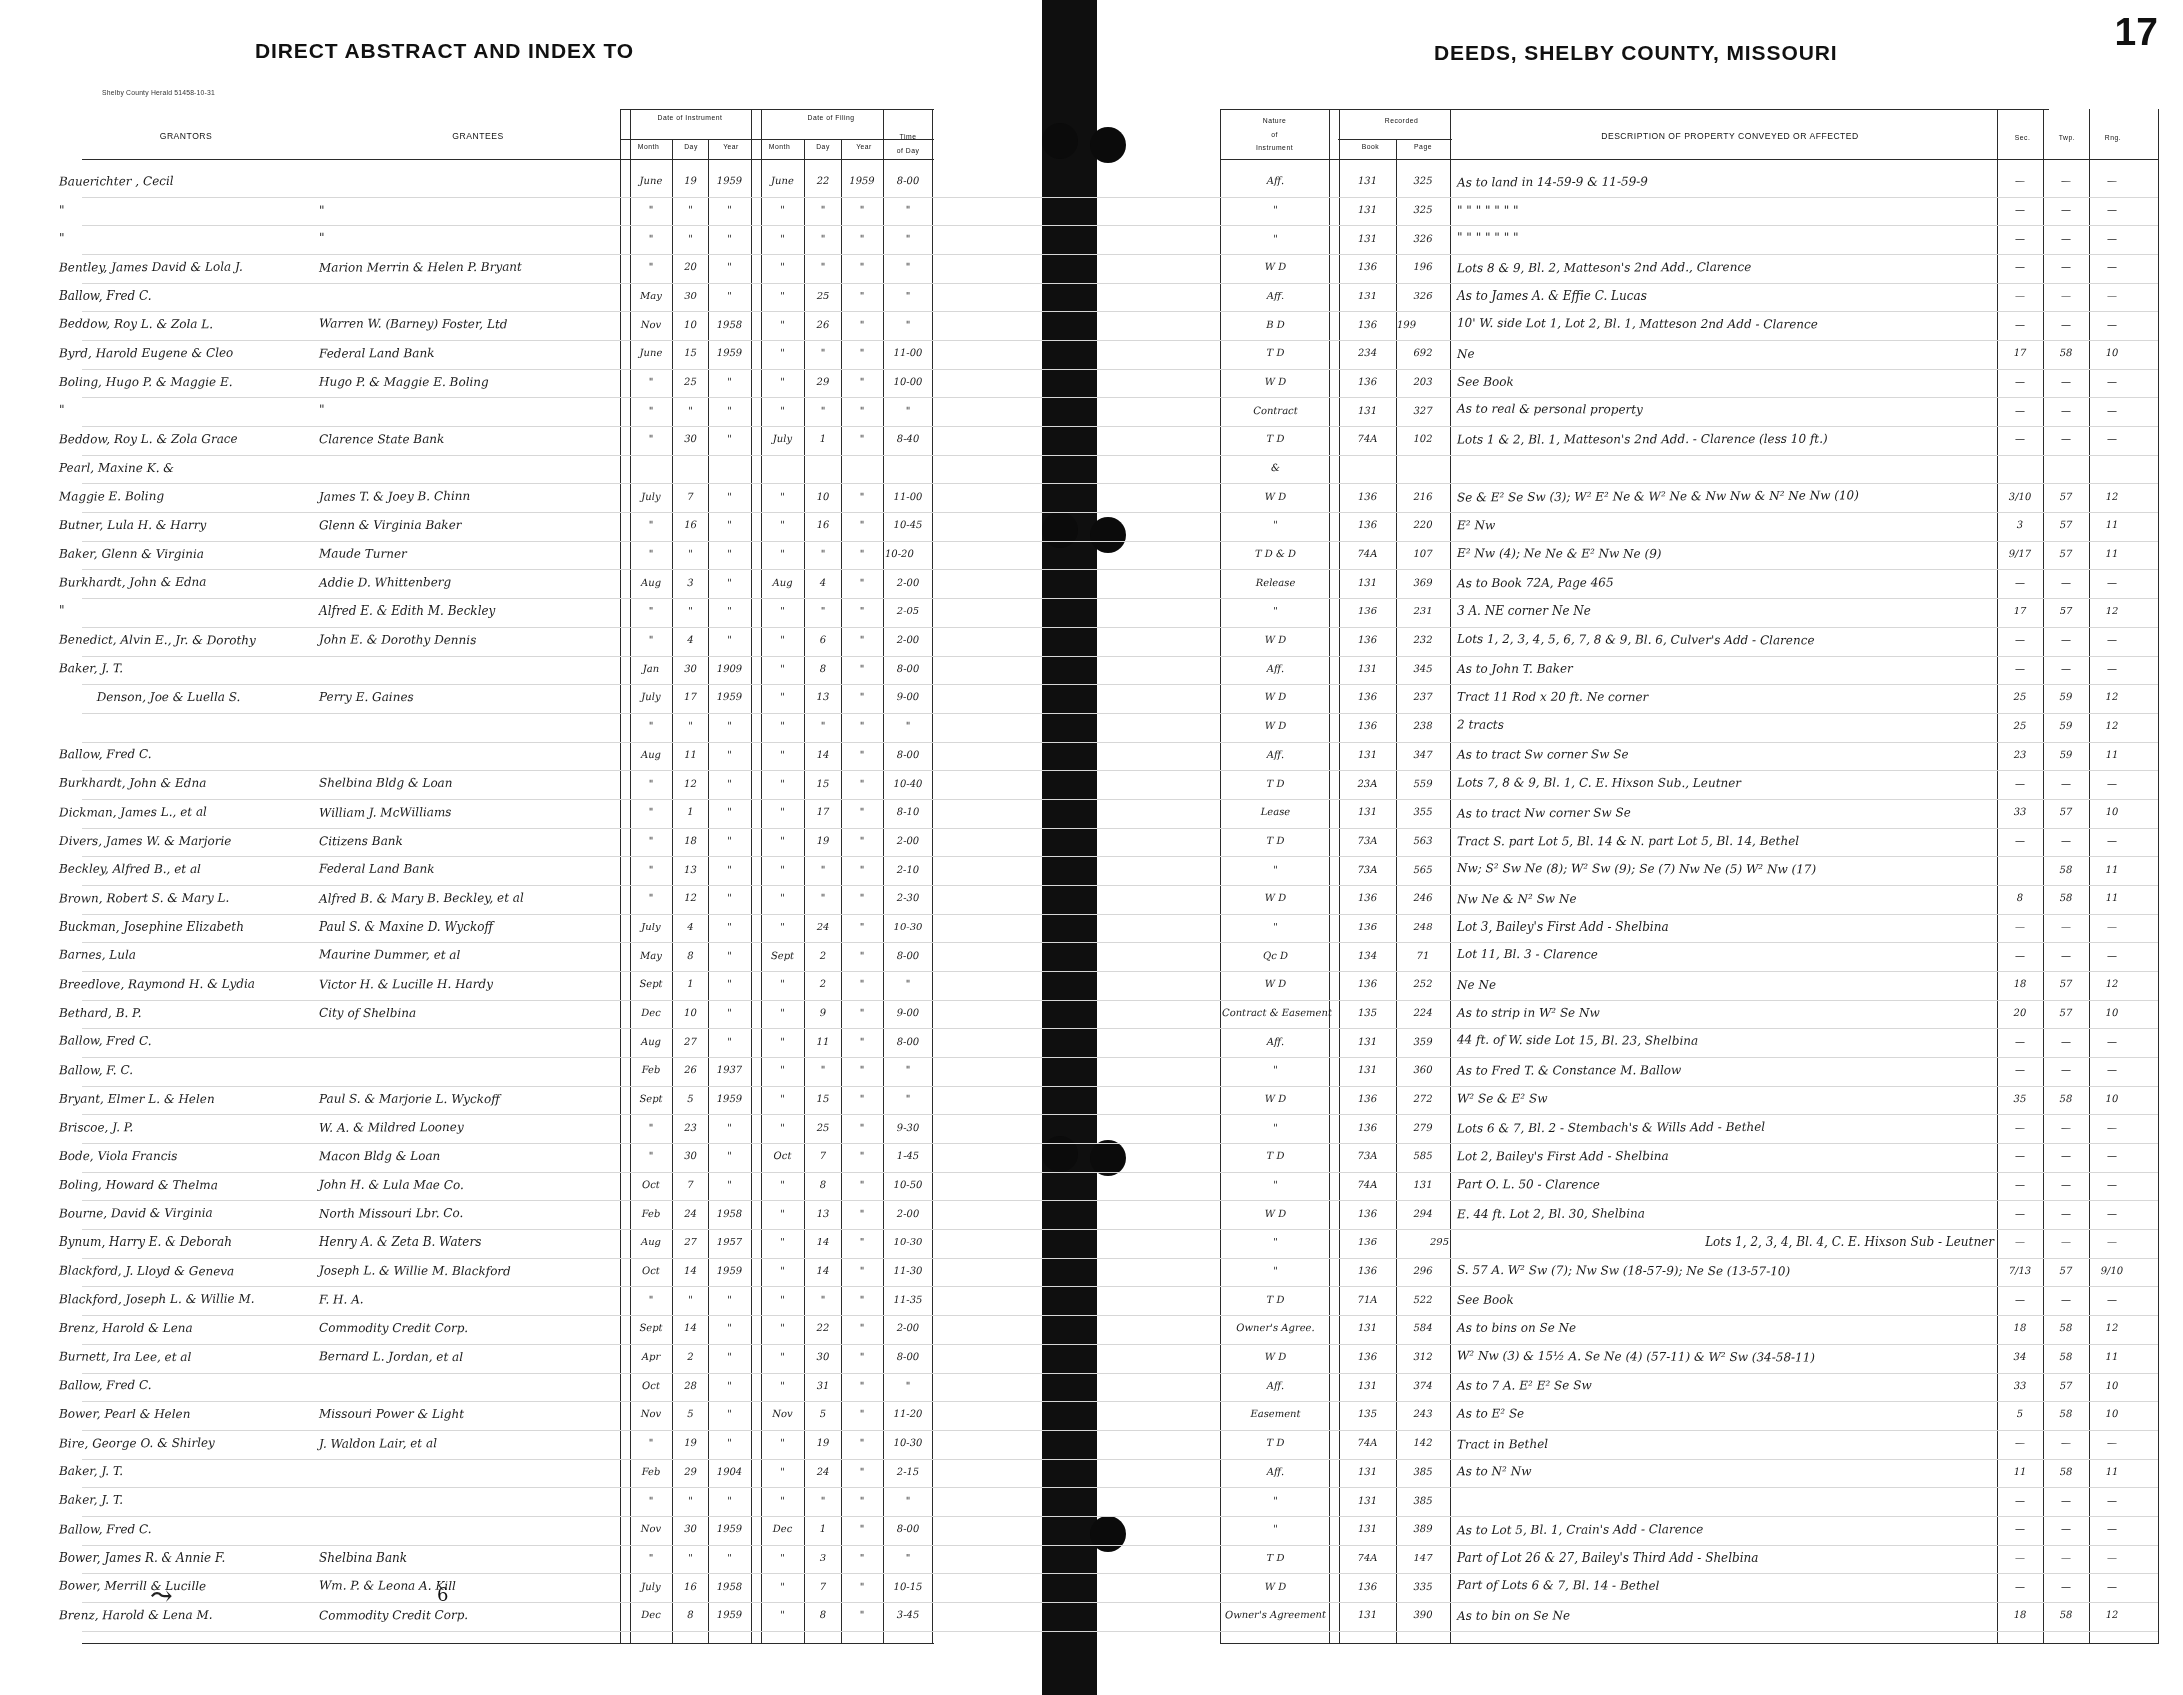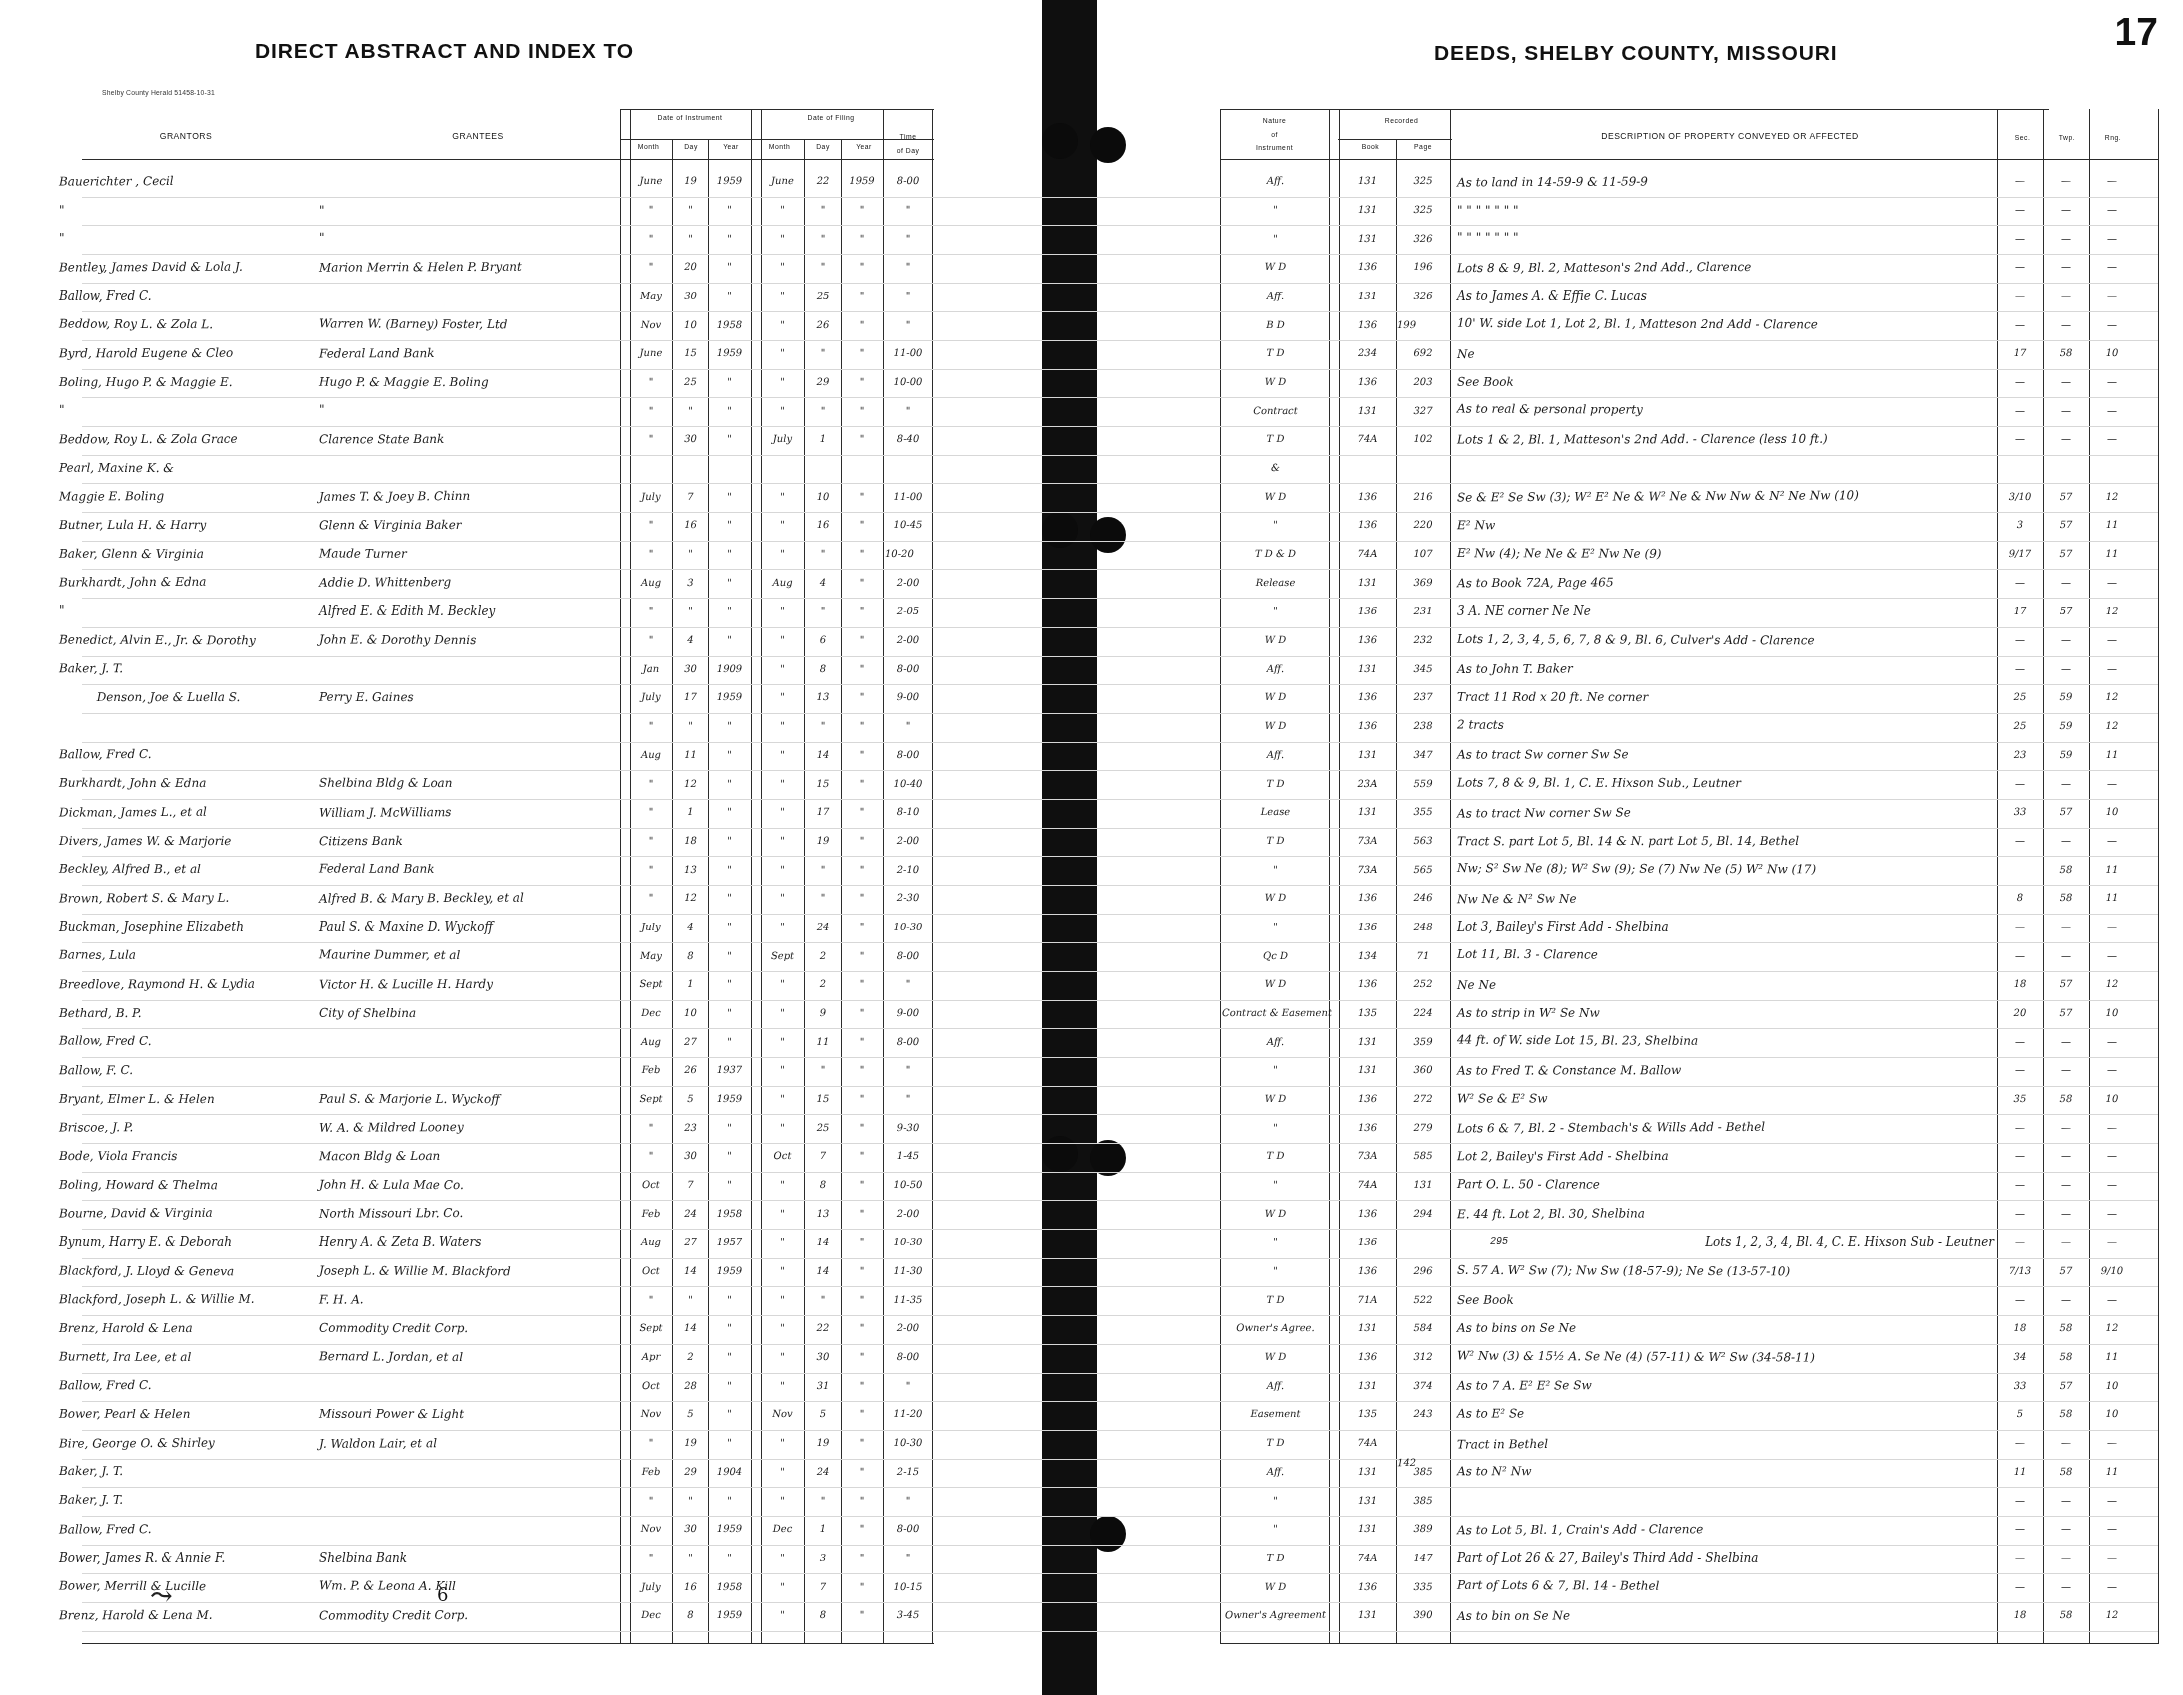--- a/index.html
+++ b/index.html
@@ -742,21 +742,21 @@
       <div class="hw s" style="left: 319px; top: 1235px; width: 291px; text-align: left; transform: rotate(0deg);">Henry A. &amp; Zeta B. Waters</div>
       <div class="hw xs" style="left: 631px; top: 1236px; width: 40px; text-align: center; transform: rotate(0deg);">Aug</div>
       <div class="hw xs" style="left: 673px; top: 1236px; width: 35px; text-align: center; transform: rotate(0deg);">27</div>
       <div class="hw xs" style="left: 709px; top: 1236px; width: 41px; text-align: center; transform: rotate(0deg);">1957</div>
       <div class="hw xs" style="left: 762px; top: 1236px; width: 41px; text-align: center; transform: rotate(0deg);">"</div>
       <div class="hw xs" style="left: 805px; top: 1236px; width: 36px; text-align: center; transform: rotate(0deg);">14</div>
       <div class="hw xs" style="left: 842px; top: 1236px; width: 40px; text-align: center; transform: rotate(0deg);">"</div>
       <div class="hw xs" style="left: 885px; top: 1236px; width: 46px; text-align: center; transform: rotate(0deg);">10-30</div>
       <div class="hw xs" style="left: 1222px; top: 1236px; width: 107px; text-align: center; transform: rotate(0deg);">"</div>
       <div class="hw xs" style="left: 1341px; top: 1236px; width: 53px; text-align: center; transform: rotate(0deg);">136</div>
-      <div class="hw xs" style="left: 1473px; top: 1236px; width: 52px; text-align: center; transform: rotate(0deg); font-family: Liberation Mono, monospace;">295</div>
+      <div class="hw xs" style="left: 1397px; top: 1236px; width: 52px; text-align: right; transform: rotate(0deg);">295</div>
       <div class="hw s" style="left: 1457px; top: 1235px; width: 537px; text-align: right; transform: rotate(0deg);">Lots 1, 2, 3, 4, Bl. 4, C. E. Hixson Sub - Leutner</div>
       <div class="hw xs" style="left: 1998px; top: 1236px; width: 44px; text-align: center; transform: rotate(0deg);">—</div>
       <div class="hw xs" style="left: 2044px; top: 1236px; width: 44px; text-align: center; transform: rotate(0deg);">—</div>
       <div class="hw xs" style="left: 2090px; top: 1236px; width: 44px; text-align: center; transform: rotate(0deg);">—</div>
       <div class="rowline" style="left: 82px; top: 1286px; width: 2076px;"></div>
       <div class="hw s" style="left: 59px; top: 1264px; width: 219px; text-align: left; transform: rotate(0.25deg);">Blackford, J. Lloyd &amp; Geneva</div>
       <div class="hw s" style="left: 319px; top: 1264px; width: 291px; text-align: left; transform: rotate(0.25deg);">Joseph L. &amp; Willie M. Blackford</div>
       <div class="hw xs" style="left: 631px; top: 1265px; width: 40px; text-align: center; transform: rotate(0.25deg);">Oct</div>
       <div class="hw xs" style="left: 673px; top: 1265px; width: 35px; text-align: center; transform: rotate(0.25deg);">14</div>
       <div class="hw xs" style="left: 709px; top: 1265px; width: 41px; text-align: center; transform: rotate(0.25deg);">1959</div>
@@ -860,21 +860,21 @@
       <div class="hw s" style="left: 319px; top: 1436px; width: 291px; text-align: left; transform: rotate(-0.31deg);">J. Waldon Lair, et al</div>
       <div class="hw xs" style="left: 631px; top: 1437px; width: 40px; text-align: center; transform: rotate(-0.31deg);">"</div>
       <div class="hw xs" style="left: 673px; top: 1437px; width: 35px; text-align: center; transform: rotate(-0.31deg);">19</div>
       <div class="hw xs" style="left: 709px; top: 1437px; width: 41px; text-align: center; transform: rotate(-0.31deg);">"</div>
       <div class="hw xs" style="left: 762px; top: 1437px; width: 41px; text-align: center; transform: rotate(-0.31deg);">"</div>
       <div class="hw xs" style="left: 805px; top: 1437px; width: 36px; text-align: center; transform: rotate(-0.31deg);">19</div>
       <div class="hw xs" style="left: 842px; top: 1437px; width: 40px; text-align: center; transform: rotate(-0.31deg);">"</div>
       <div class="hw xs" style="left: 885px; top: 1437px; width: 46px; text-align: center; transform: rotate(-0.31deg);">10-30</div>
       <div class="hw xs" style="left: 1222px; top: 1437px; width: 107px; text-align: center; transform: rotate(-0.31deg);">T D</div>
       <div class="hw xs" style="left: 1341px; top: 1437px; width: 53px; text-align: center; transform: rotate(-0.31deg);">74A</div>
-      <div class="hw xs" style="left: 1397px; top: 1437px; width: 52px; text-align: left; transform: rotate(-0.31deg); margin-top: 20px;">142</div>
+      <div class="hw xs" style="left: 1397px; top: 1437px; width: 52px; text-align: center; transform: rotate(-0.31deg);">142</div>
       <div class="hw s" style="left: 1457px; top: 1436px; width: 537px; text-align: left; transform: rotate(-0.31deg);">Tract in Bethel</div>
       <div class="hw xs" style="left: 1998px; top: 1437px; width: 44px; text-align: center; transform: rotate(-0.31deg);">—</div>
       <div class="hw xs" style="left: 2044px; top: 1437px; width: 44px; text-align: center; transform: rotate(-0.31deg);">—</div>
       <div class="hw xs" style="left: 2090px; top: 1437px; width: 44px; text-align: center; transform: rotate(-0.31deg);">—</div>
       <div class="rowline" style="left: 82px; top: 1487px; width: 2076px;"></div>
       <div class="hw s" style="left: 59px; top: 1464px; width: 219px; text-align: left; transform: rotate(-0.06deg);">Baker, J. T.</div>
       <div class="hw xs" style="left: 631px; top: 1466px; width: 40px; text-align: center; transform: rotate(-0.06deg);">Feb</div>
       <div class="hw xs" style="left: 673px; top: 1466px; width: 35px; text-align: center; transform: rotate(-0.06deg);">29</div>
       <div class="hw xs" style="left: 709px; top: 1466px; width: 41px; text-align: center; transform: rotate(-0.06deg);">1904</div>
       <div class="hw xs" style="left: 762px; top: 1466px; width: 41px; text-align: center; transform: rotate(-0.06deg);">"</div>

